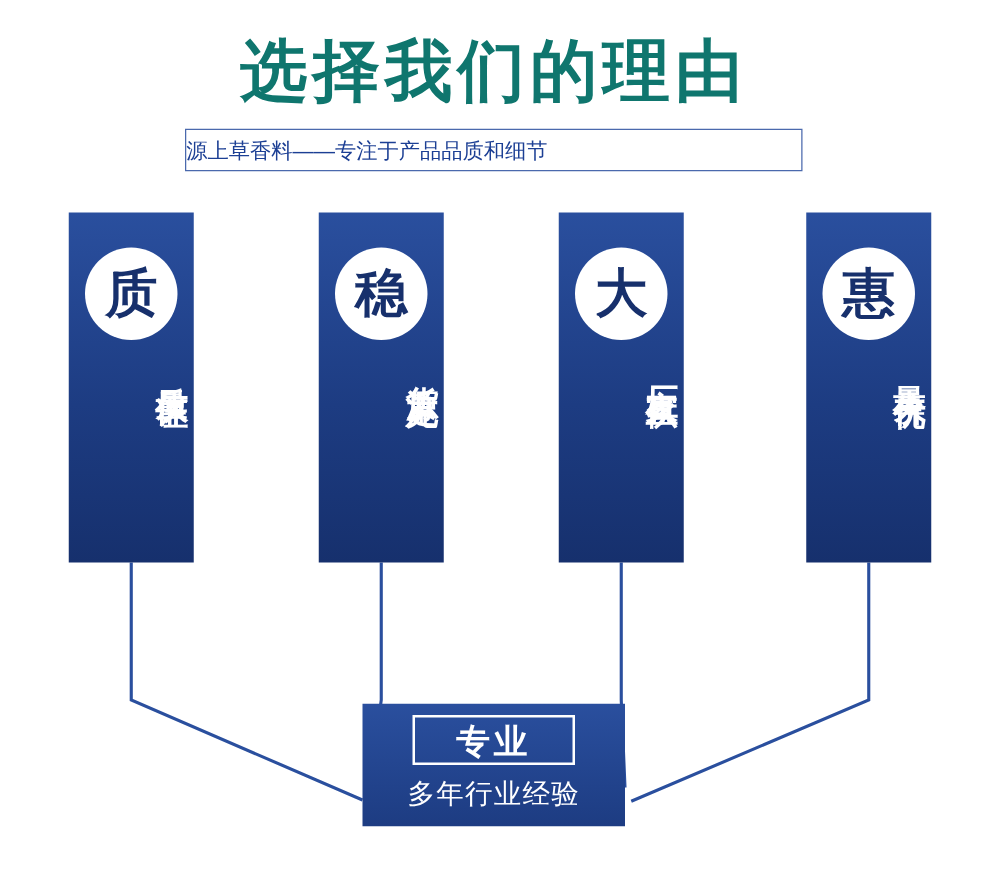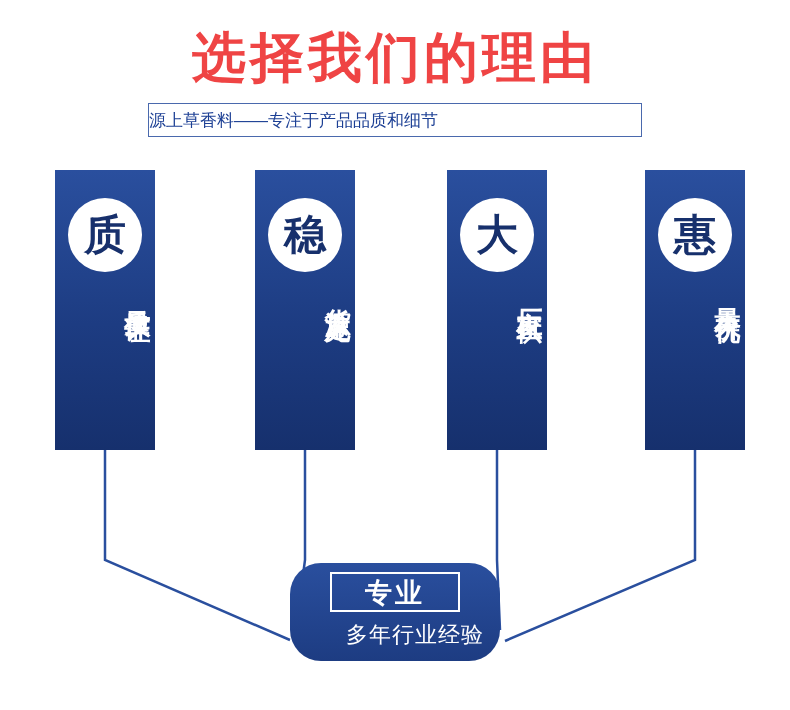--- a/index.html
+++ b/index.html
@@ -24,21 +24,21 @@
 
   
   .main-title {
     position: absolute;
     left: 0;
     top: 24px;
     width: 790px;
     text-align: center;
     font-size: 54px;
     font-weight: bold;
-    color: #ef4444;
+    color: #0f766e;
     letter-spacing: 4px;
     line-height: 66px;
     white-space: nowrap;
   }
 
   .subtitle-box {
     position: absolute;
     left: 148px;
     top: 103px;
     width: 494px;
@@ -111,21 +111,20 @@
   }
 
   
   .bottom-box {
     position: absolute;
     left: 290px;
     top: 563px;
     width: 210px;
     height: 98px;
     background: linear-gradient(180deg, #2a4f9e 0%, #1d3c82 100%);
-    border-radius: 31px;
   }
   .bottom-main {
     position: absolute;
     left: 50%;
     transform: translateX(-50%);
     top: 9px;
     width: 130px;
     height: 40px;
     border: 2px solid #ffffff;
     color: #ffffff;
@@ -139,21 +138,20 @@
   .bottom-sub {
     position: absolute;
     left: 0;
     top: 56px;
     width: 210px;
     text-align: center;
     color: #ffffff;
     font-size: 22px;
     line-height: 32px;
     letter-spacing: 1px;
-    margin-left: 20px;
   }
 </style>
 </head>
 <body>
 
 <svg id="canvas" viewBox="0 0 790 710" xmlns="http://www.w3.org/2000/svg">
   <polyline points="105,450 105,560 290,640" fill="none" stroke="#2a4f9e" stroke-width="2.5"></polyline>
   <polyline points="305,450 305,560 295,636" fill="none" stroke="#2a4f9e" stroke-width="2.5"></polyline>
   <polyline points="497,450 497,560 500,630" fill="none" stroke="#2a4f9e" stroke-width="2.5"></polyline>
   <polyline points="695,450 695,560 505,641" fill="none" stroke="#2a4f9e" stroke-width="2.5"></polyline>

